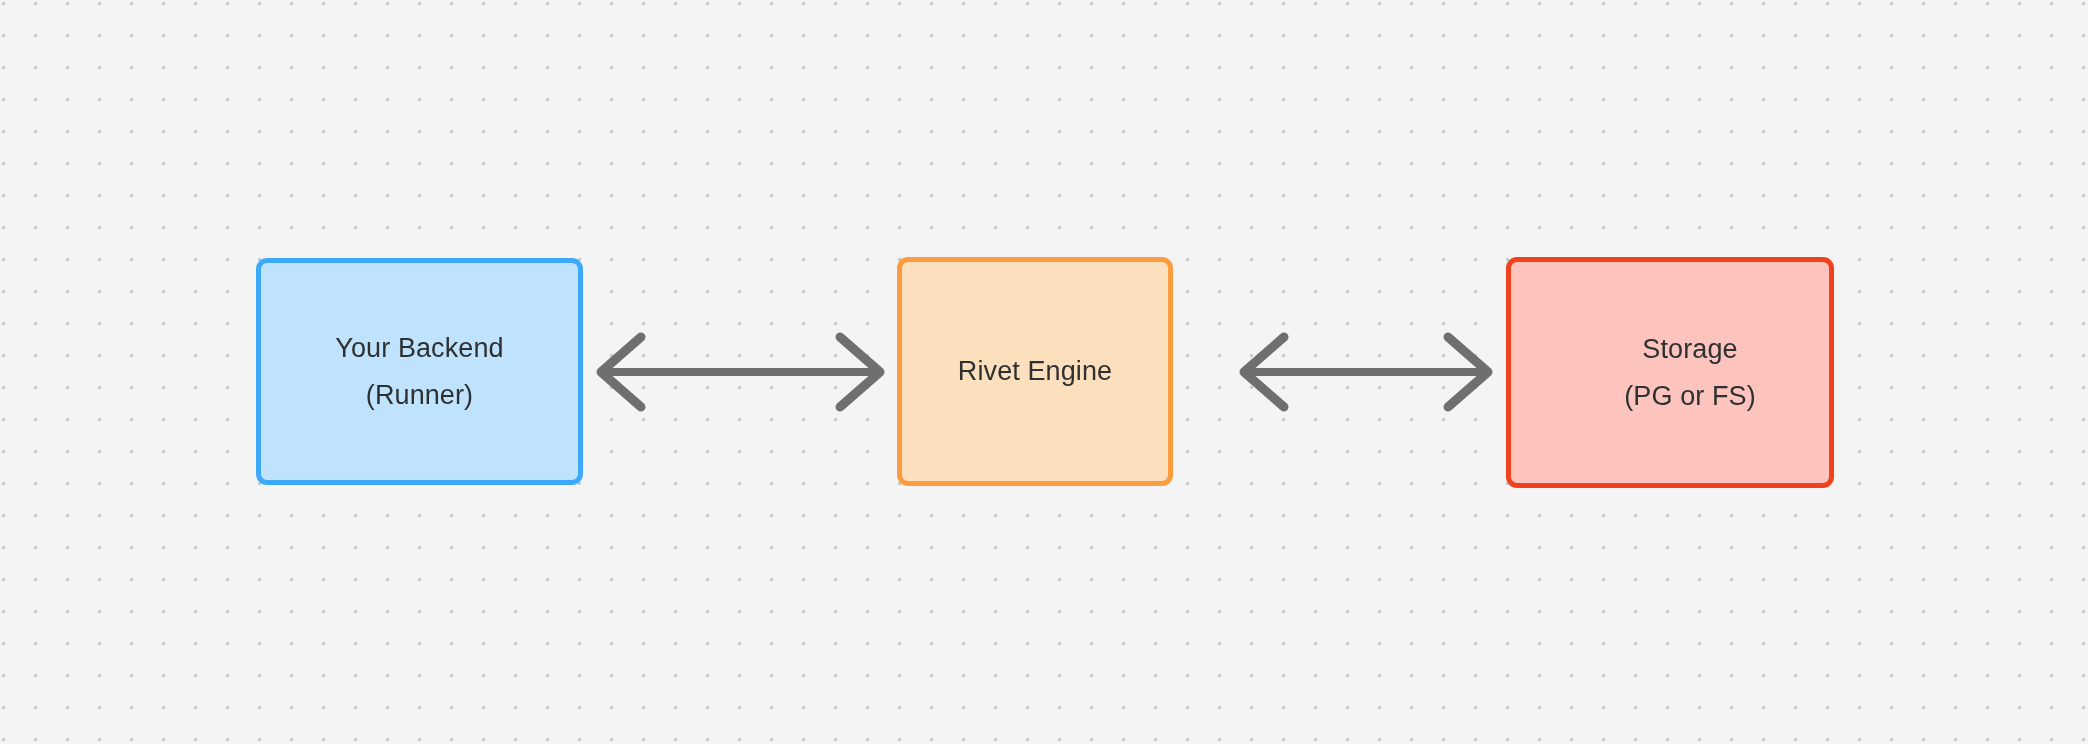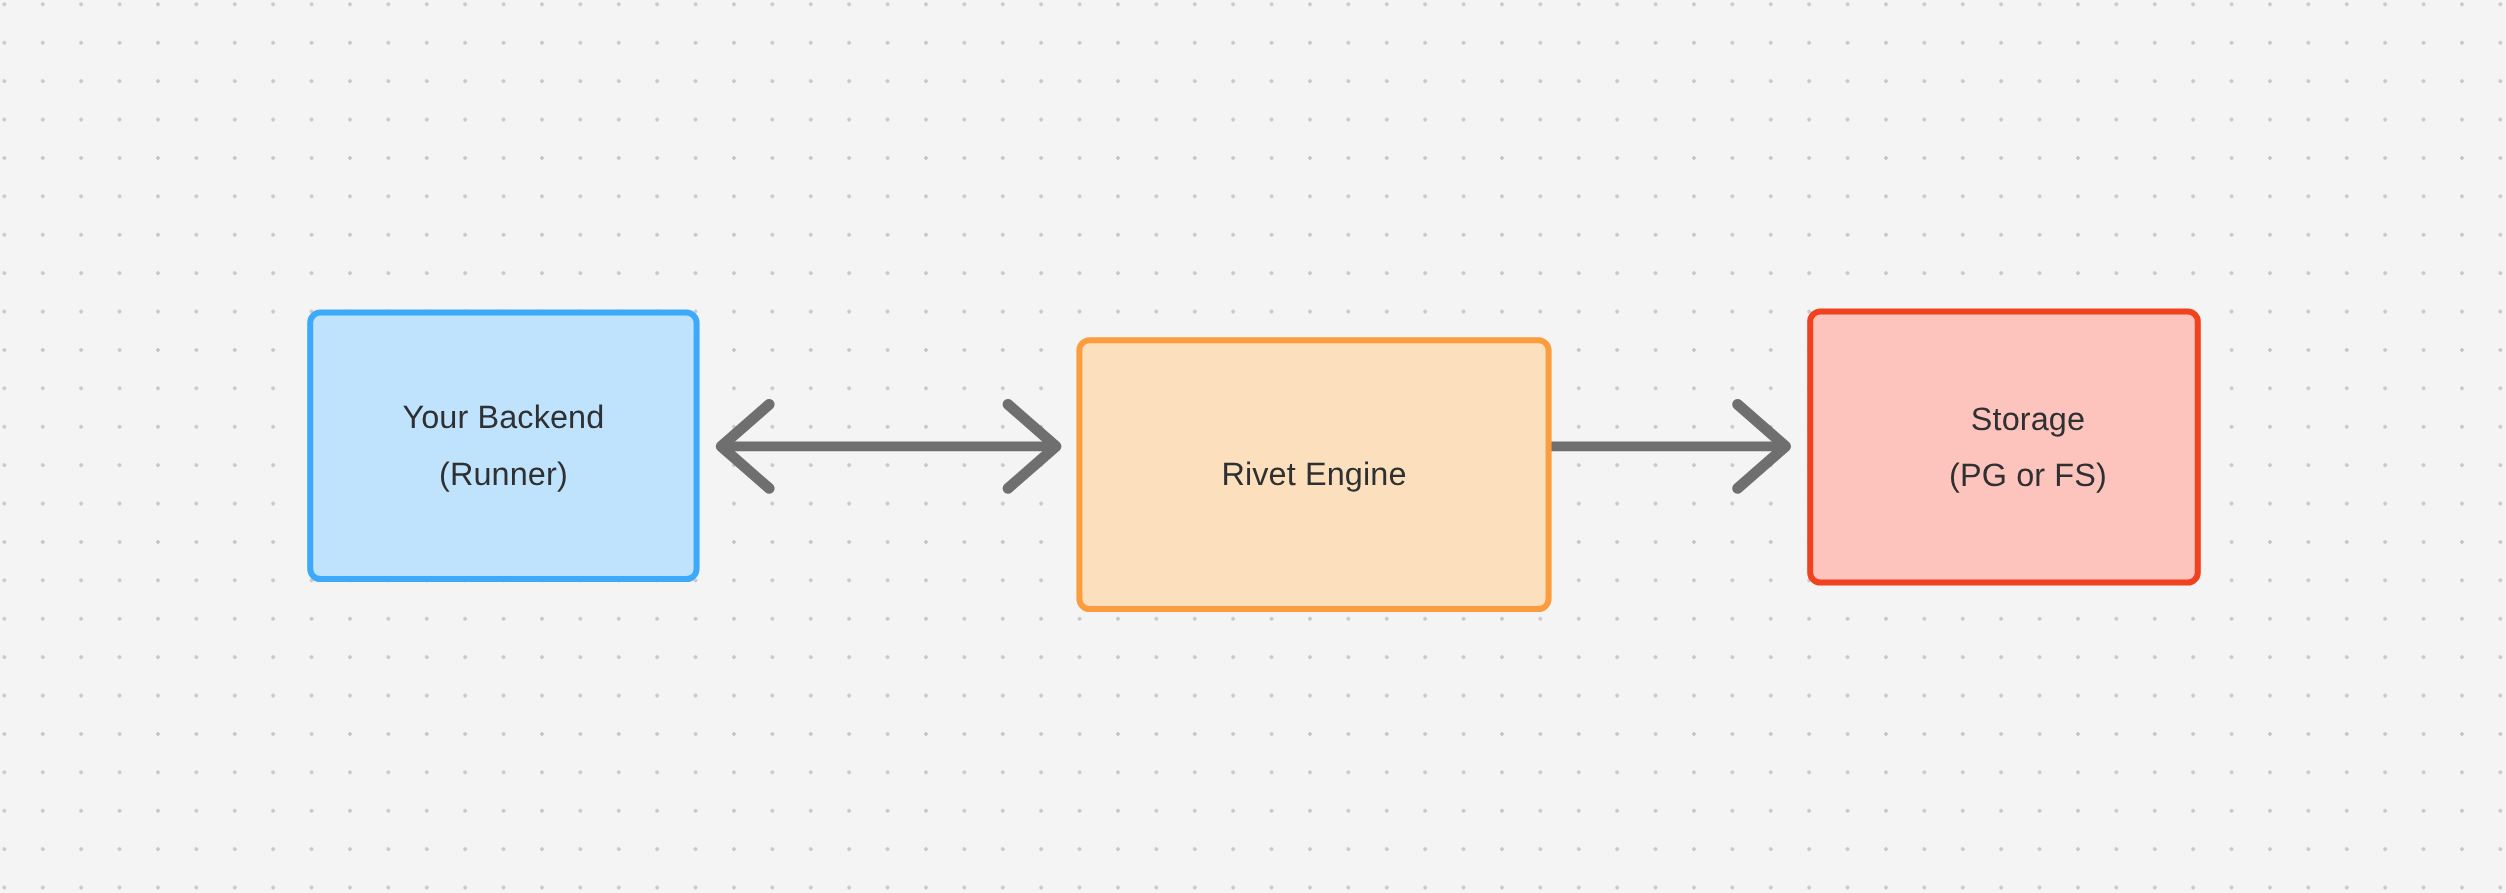--- a/index.html
+++ b/index.html
@@ -50,25 +50,24 @@
     top: 258px;
     width: 327px;
     height: 227px;
     background-color: #bfe3fd;
     border-color: #3da9fb;
   }
 
   #node-engine {
     left: 897px;
     top: 257px;
-    width: 396px;
+    width: 276px;
     height: 229px;
     background-color: #fce0be;
     border-color: #fb9d3e;
-    margin-top: 24px;
   }
 
   #node-storage {
     left: 1506px;
     top: 257px;
     width: 328px;
     height: 231px;
     background-color: #fdc3bd;
     border-color: #f0421e;
     padding-left: 40px;

